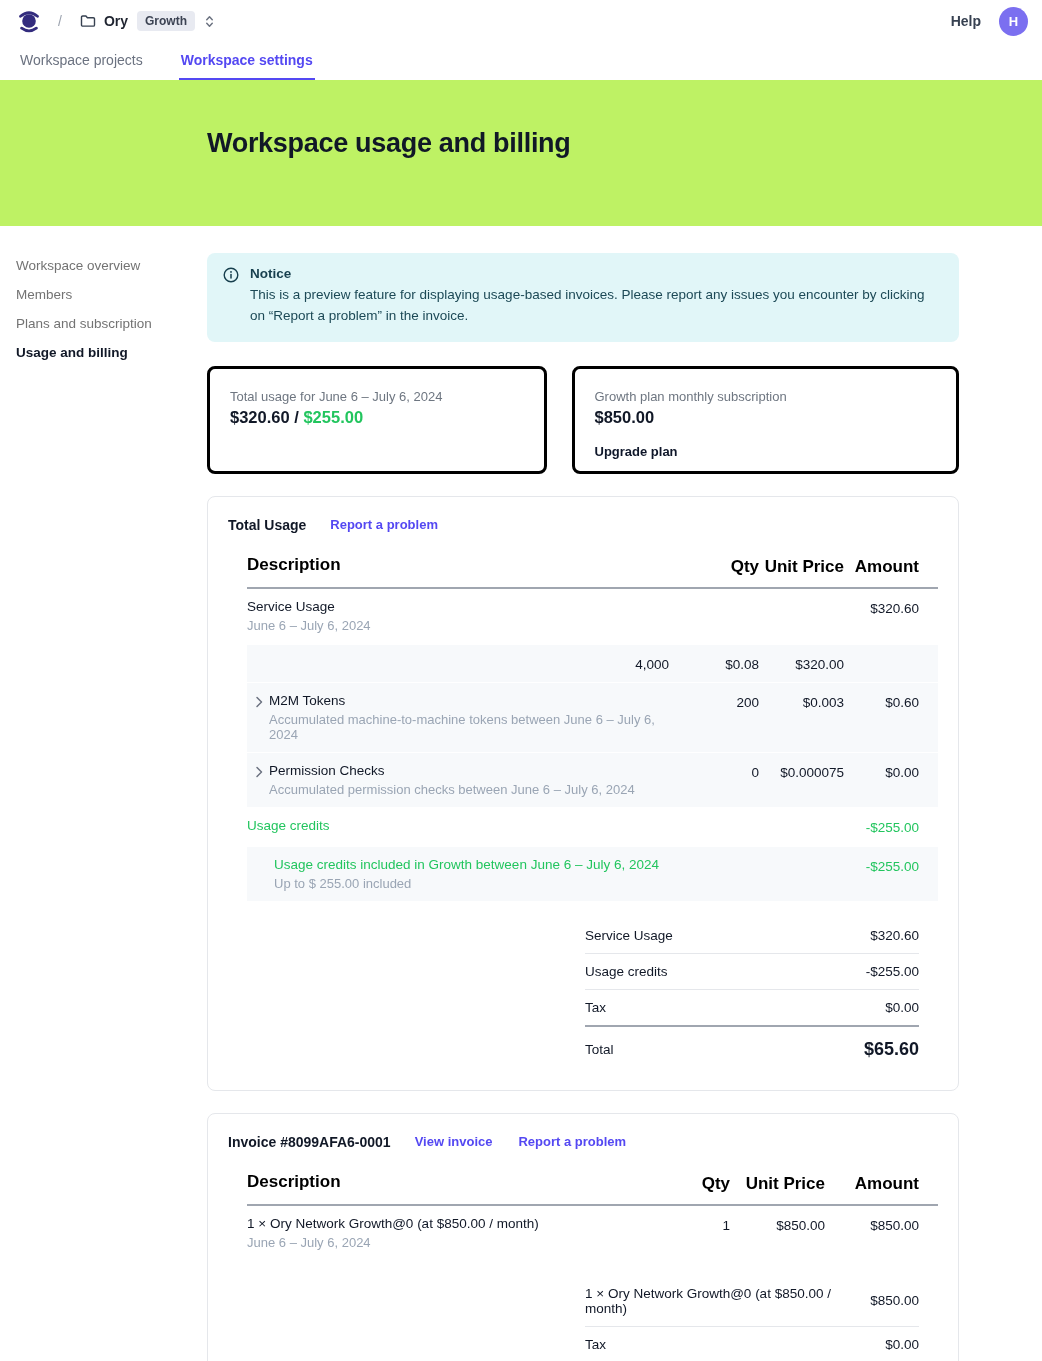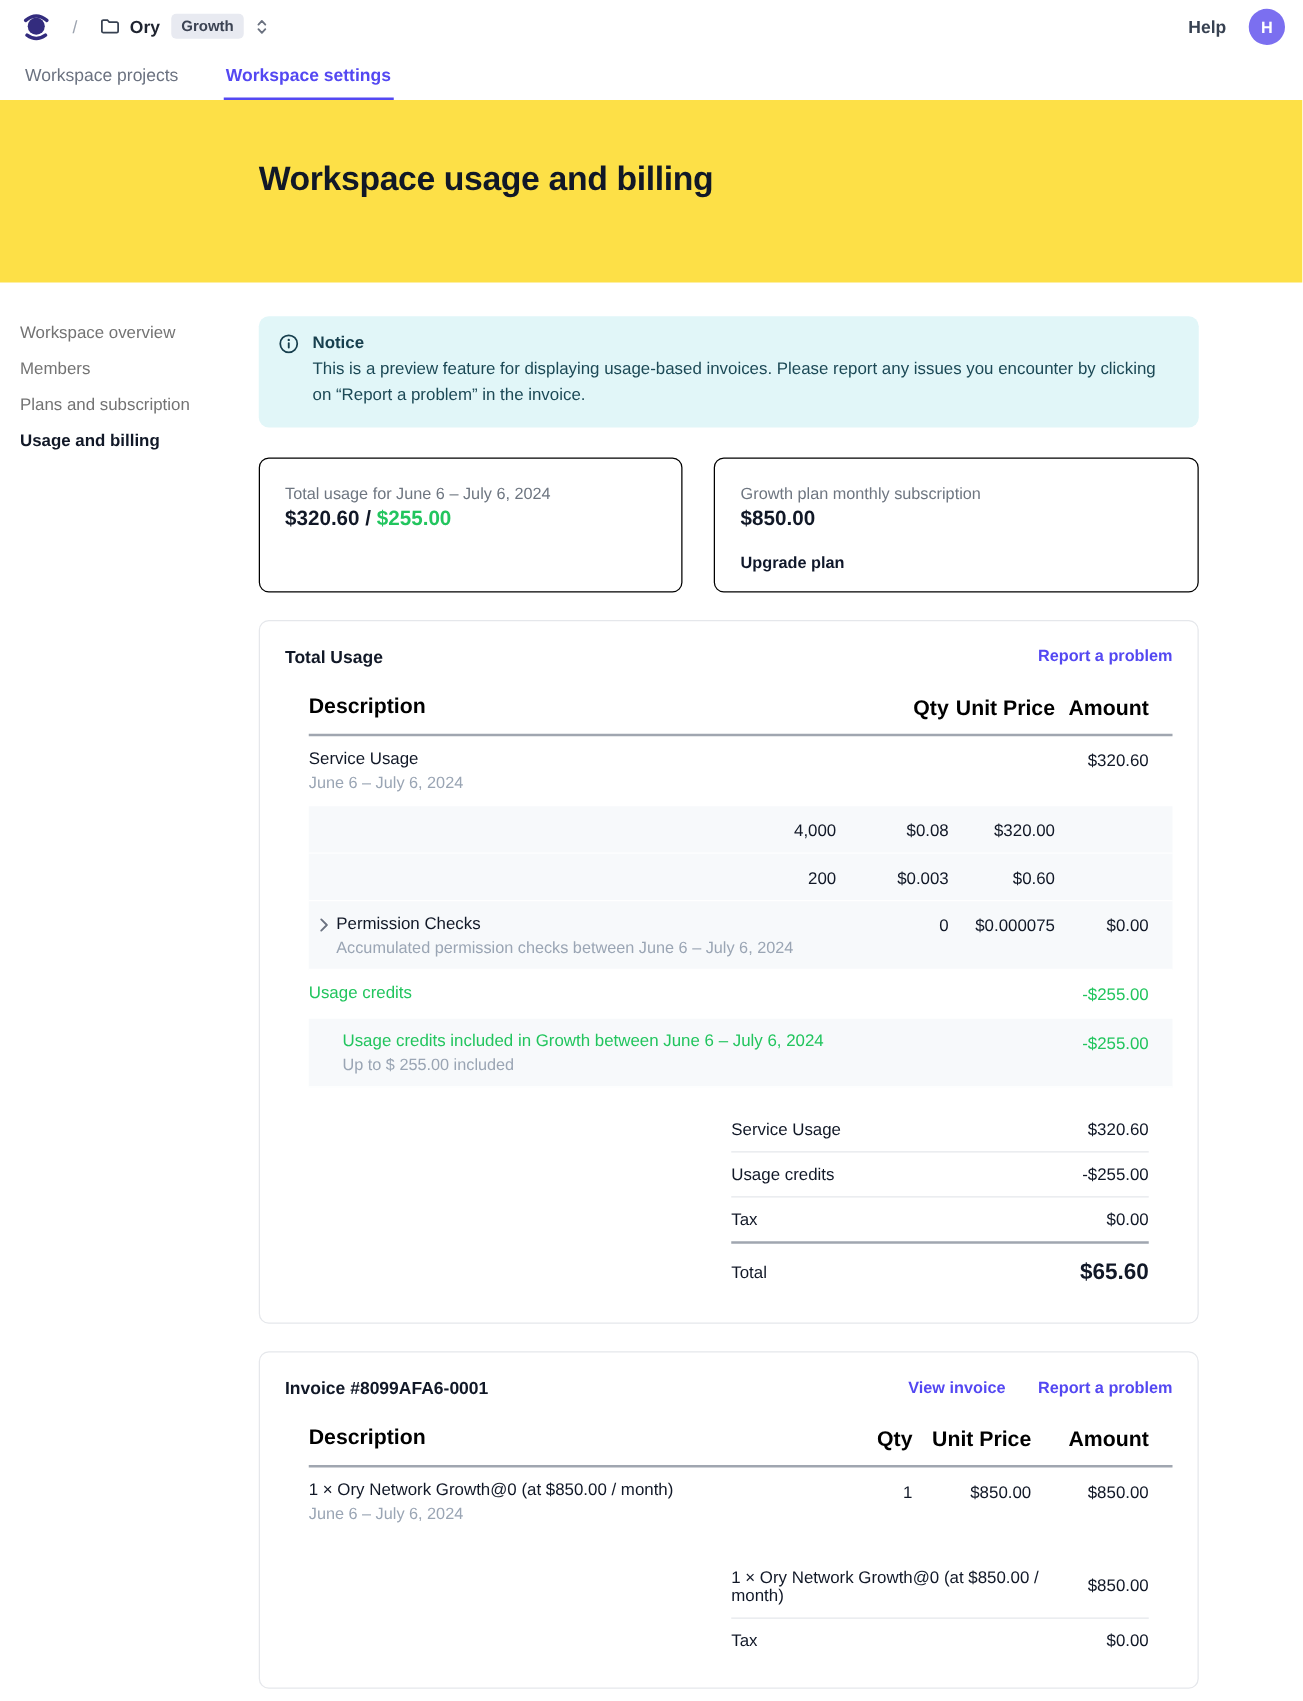--- a/index.html
+++ b/index.html
@@ -25,21 +25,21 @@
   .avatar { width: 29px; height: 29px; border-radius: 50%; background: #7b6ff0; color: #fff;
             display: flex; align-items: center; justify-content: center; font-size: 13px; font-weight: 600; }
 
   
   .tabbar { height: 38px; display: flex; align-items: stretch; padding: 0 18px; gap: 34px; }
   .tab { display: flex; align-items: center; font-size: 14px; color: #6b7280;
          border-bottom: 2px solid transparent; cursor: pointer; padding: 0 2px; }
   .tab.active { color: #5448f2; font-weight: 600; border-bottom-color: #5448f2; }
 
   
-  .band { background: #fde047; height: 146px; padding: 48px 0 0 207px; }
+  .band { background: #bef264; height: 146px; padding: 48px 0 0 207px; }
   .band h1 { font-size: 27px; font-weight: 700; letter-spacing: -0.3px; color: #111827; }
   .crumbs { margin-top: 8px; font-size: 13px; }
   .crumbs a { color: #5448f2; font-weight: 600; cursor: pointer; }
   .crumbs .sep, .crumbs .cur { color: #6b7280; }
 
   
   .content { position: relative; padding: 27px 0 16px 0; }
   .sidebar { position: absolute; left: 16px; top: 31px; width: 175px; }
   .side-item { font-size: 13.5px; color: #737373; margin-bottom: 12px; padding: 1px 0; cursor: pointer; }
   .side-item.active { color: #111827; font-weight: 700; }
@@ -47,30 +47,30 @@
 
   
   .notice { background: #e1f6f8; border-radius: 8px; padding: 13px 16px 15px 16px;
             display: flex; gap: 11px; margin-bottom: 24px; }
   .notice-icon { flex: 0 0 auto; margin-top: 1px; }
   .notice-title { font-weight: 700; font-size: 13.5px; color: #173f4e; }
   .notice-body { margin-top: 4px; font-size: 13.5px; line-height: 1.55; color: #1c4956; max-width: 692px; }
 
   
   .cards { display: flex; gap: 25px; margin-bottom: 22px; }
-  .card { border: 1px solid #000000; border-radius: 8px; padding: 20px; height: 108px; }
+  .card { border: 3px solid #000000; border-radius: 8px; padding: 20px; height: 108px; }
   .card.c1 { width: 364px; } .card.c2 { width: 416px; }
   .card-label { font-size: 13px; color: #6e7681; }
   .card-value { font-size: 16.5px; font-weight: 700; margin-top: 4px; color: #111827; }
   .card-value .inc { color: #22c55e; }
   .card-link { display: inline-block; margin-top: 17px; font-size: 13px; font-weight: 600; color: #0f172a; cursor: pointer; }
 
   
   .panel { border: 1px solid #e5e7eb; border-radius: 8px; padding: 20px; margin-bottom: 22px; }
-  .panel-head { display: flex; align-items: center; justify-content: space-between; }
+  .panel-head { display: flex; align-items: center; justify-content: flex-start; gap: 24px; }
   .panel-title { font-size: 14px; font-weight: 700; color: #111827; }
   .panel-links { display: flex; gap: 26px; }
   .panel-links a { font-size: 13px; font-weight: 600; color: #5448f2; cursor: pointer; }
 
   .table { margin: 14px 0 0 19px; }
   .t-head, .t-row { display: grid; align-items: start; padding-right: 19px; }
   .usage-grid { grid-template-columns: 1fr 90px 85px 75px; }
   .invoice-grid { grid-template-columns: 1fr 90px 95px 94px; }
   .t-head { padding-top: 8px; padding-bottom: 10px; border-bottom: 2px solid #a0a6b0; }
   .t-head .col { font-size: 17px; font-weight: 700; color: #000000; }
@@ -198,20 +198,31 @@
         </div>
         <div class="rowgap"></div>
 
         <div class="t-row shaded usage-grid">
           <div class="num">4,000</div>
           <div class="num">$0.08</div>
           <div class="num">$320.00</div>
         </div>
 
         <div class="t-row shaded usage-grid">
+          <div class="desc">
+            <span class="chev">
+              <svg viewBox="0 0 8 12" width="8" height="12" fill="none" stroke="#6b7280" stroke-width="1.5" stroke-linecap="round" stroke-linejoin="round">
+                  <path d="M2 1.5 L6.5 6 L2 10.5"></path>
+                </svg>
+            </span>
+            <div>
+              <div class="rt">M2M Tokens</div>
+              <div class="rs">Accumulated machine-to-machine tokens between June 6 – July 6, 2024</div>
+            </div>
+          </div>
           <div class="num">200</div>
           <div class="num">$0.003</div>
           <div class="num">$0.60</div>
         </div>
 
         <div class="t-row shaded usage-grid">
           <div class="desc">
             <span class="chev">
               <svg viewBox="0 0 8 12" width="8" height="12" fill="none" stroke="#6b7280" stroke-width="1.5" stroke-linecap="round" stroke-linejoin="round">
                   <path d="M2 1.5 L6.5 6 L2 10.5"></path>

